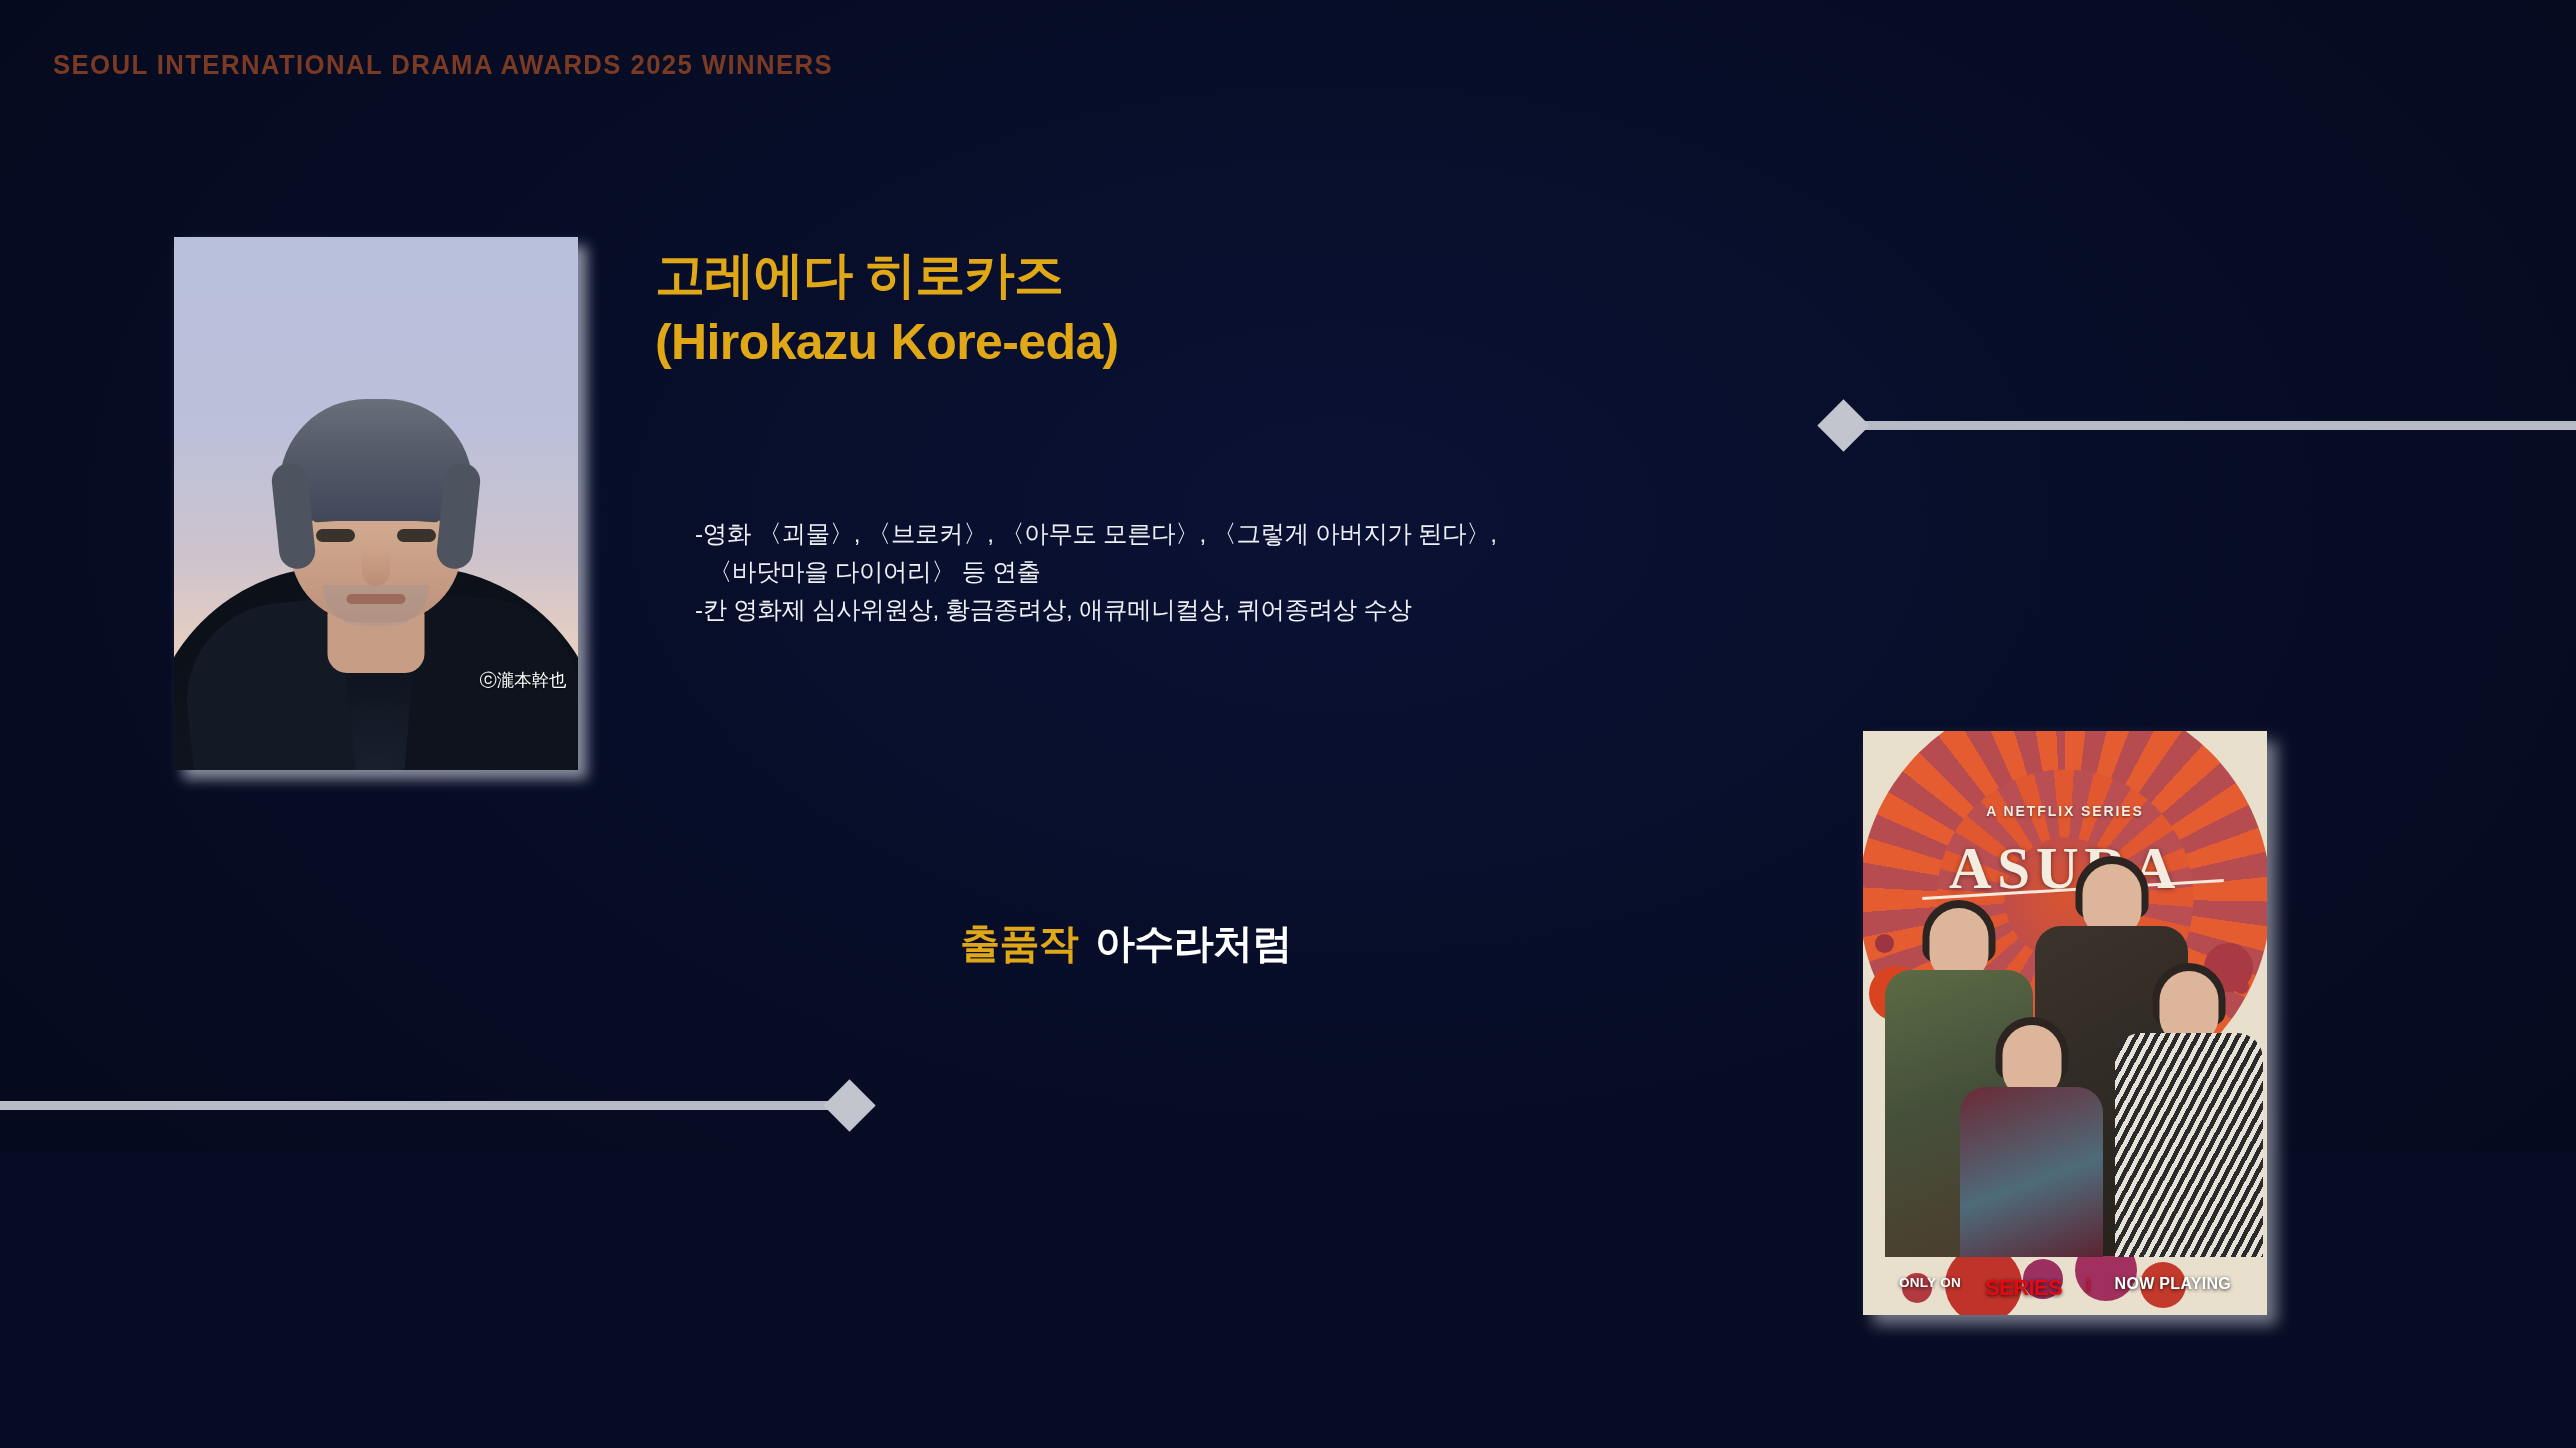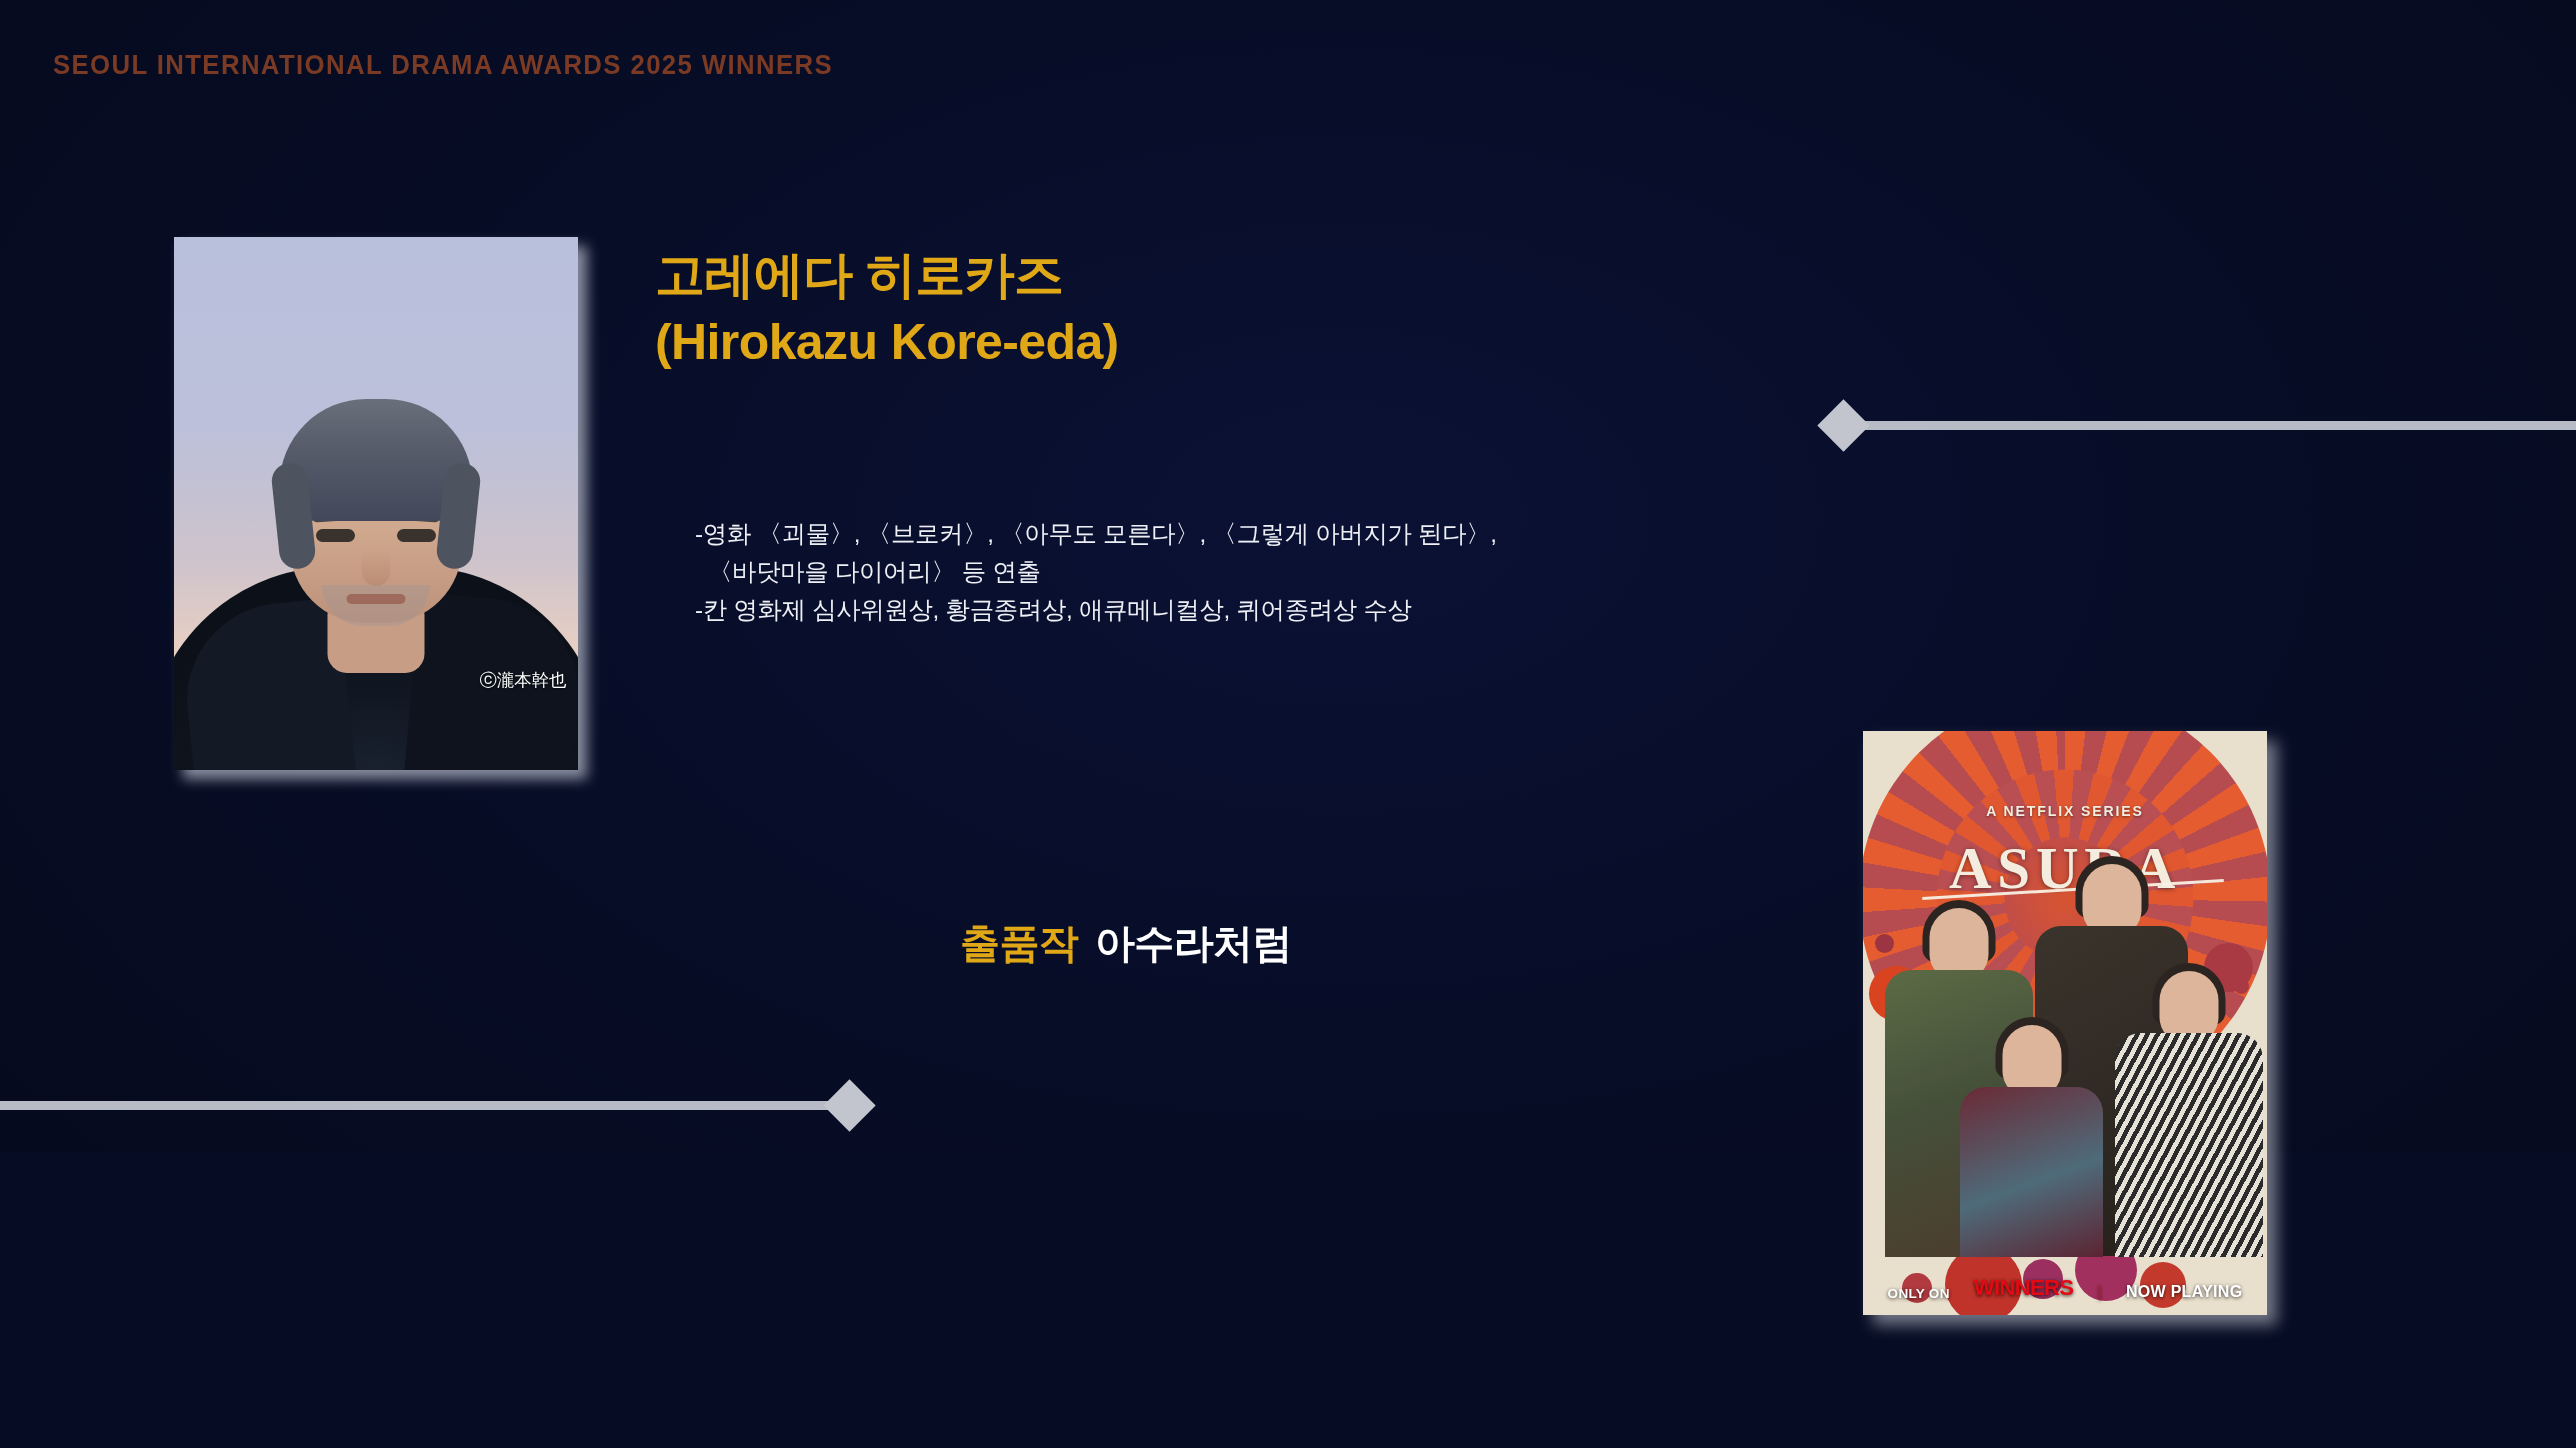--- a/index.html
+++ b/index.html
@@ -192,21 +192,21 @@
   }
   .cast { position:absolute; left:0; right:0; bottom:59px; height:392px; }
   .fig { position:absolute; border-radius:31px 31px 0 0; }
   .fig .fh { position:absolute; left:50%; transform:translateX(-50%); top:0;
              width:59px; height:72px; background:#dcb59a; border-radius:30px 30px 26px 26px; }
   .fig .fhair { position:absolute; left:50%; transform:translateX(-50%); top:-7.7px;
              width:73px; height:62px; background:#2c2420; border-radius:37px 37px 13px 13px; }
   .fig .fbody { position:absolute; left:0; right:0; top:62px; bottom:0; border-radius:26px 26px 0 0; }
   .poster-footer {
     position:absolute; left:0; right:0; bottom:14px;
-    display:flex; align-items:flex-end; justify-content:center; gap:24px;
+    display:flex; align-items:flex-start; justify-content:center; gap:24px;
     font-size:16px; font-weight:bold; color:#ffffff;
     text-shadow:0 1.3px 3.9px rgba(0,0,0,.8);
     letter-spacing:0.3px;
   }
   .poster-footer .nf { color:#e50914; font-size:22px; letter-spacing:-0.6px; }
   .poster-footer .sep { color:#e50914; font-weight:normal; }
   .poster-footer .small { font-size:13.5px; }
 </style>
 </head>
 <body>
@@ -304,21 +304,21 @@
         </div>
         <div class="fig" style="left:252px; top:107px; width:148px; height:286px;">
           <div class="fhair"></div>
           <div class="fh"></div>
           <div class="fbody" style="background:repeating-linear-gradient(118deg,#2b2b2b 0 4.5px,#e7e2d8 4.5px 9px);"></div>
         </div>
       </div>
 
       <div class="poster-footer">
         <span class="small">ONLY ON</span>
-        <span class="nf">WINNERS</span>
+        <span class="nf">SERIES</span>
         <span class="sep">|</span>
         <span>NOW PLAYING</span>
       </div>
 
     </div>
   </div>
 
 </div>
 
 

